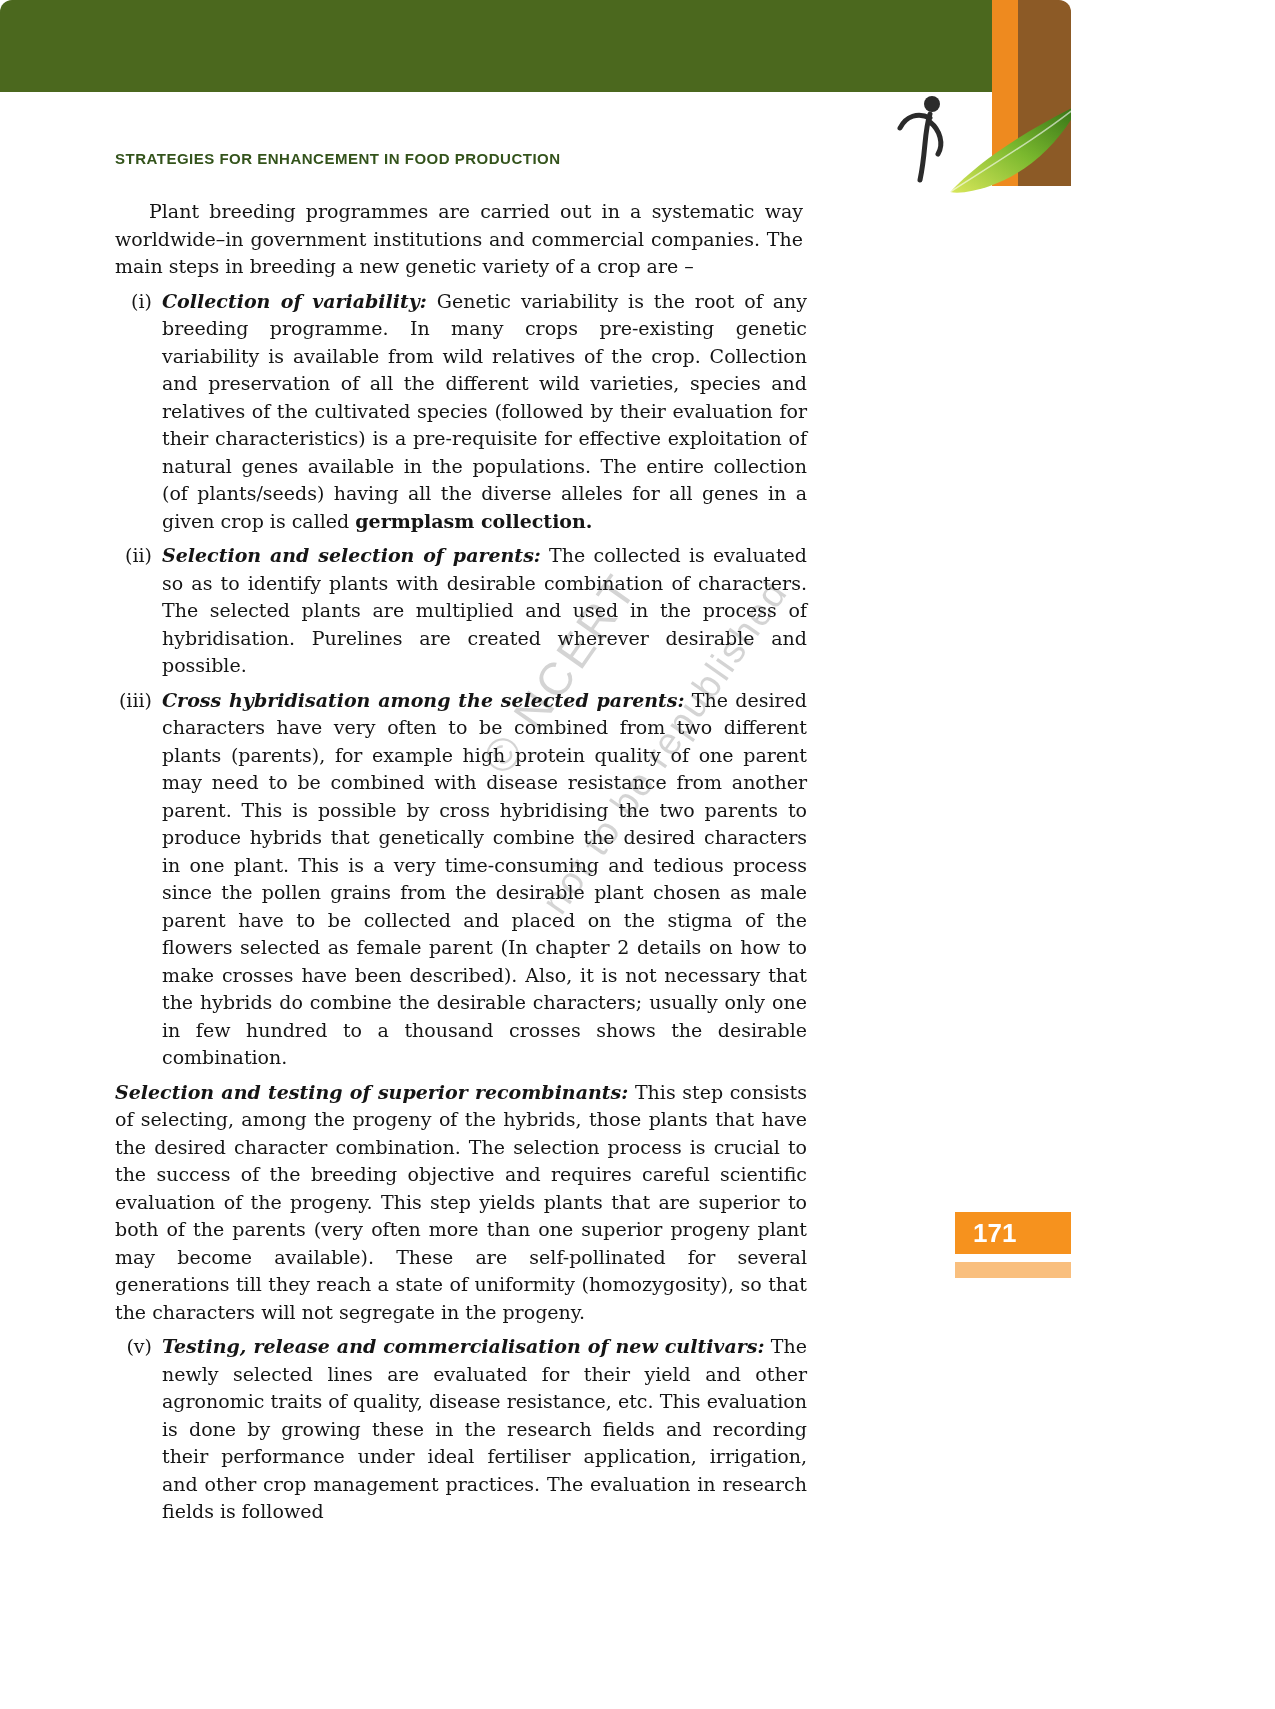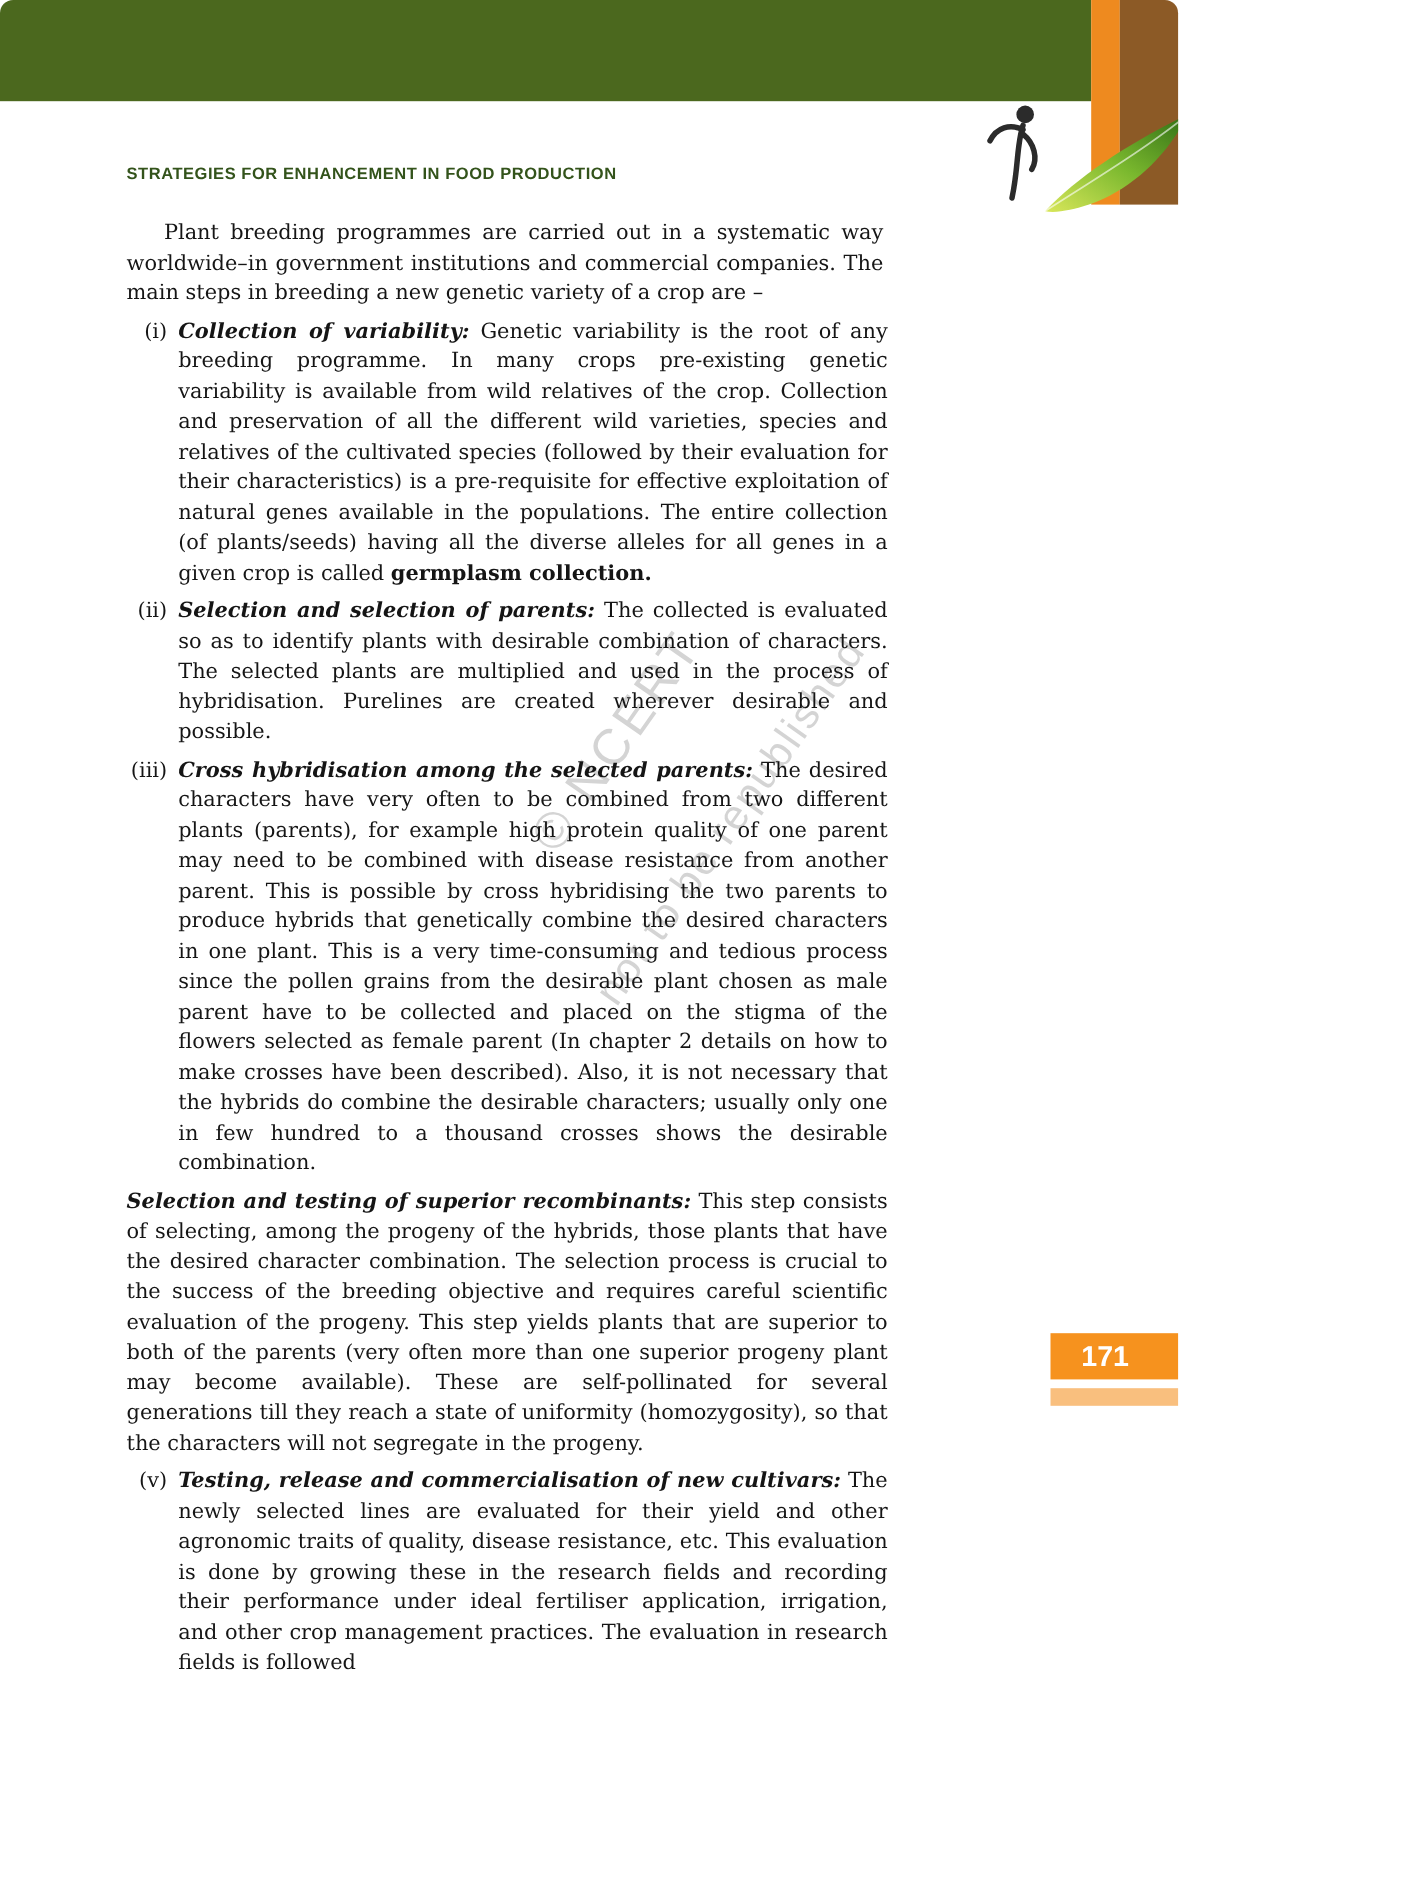--- a/index.html
+++ b/index.html
@@ -42,21 +42,21 @@
   .num { flex:0 0 47px; box-sizing:border-box; padding-right:10px; text-align:right; }
   .txt { flex:1; }
   .lead { font-weight:bold; font-style:italic; }
   .tail { font-weight:bold; }
 
   
   .page-badge {
     position:absolute; left:955px; top:1212px; width:197px; height:42px;
     background:#f6921e; color:#ffffff; z-index:2;
     font-family:"Liberation Sans", sans-serif; font-weight:700; font-size:26px;
-    display:flex; align-items:center; padding-left:28px; box-sizing:border-box;
+    display:flex; align-items:center; padding-left:18px; box-sizing:border-box;
   }
   .badge-strip { position:absolute; left:955px; top:1262px; width:320px; height:16px; background:#f9bf7e; }
 
   .footer {
     position:absolute; left:0; top:1542px; width:1175px; text-align:right;
     font-size:17px; color:#1a1a1a;font-family:Liberation Serif, serif;
   }
 </style>
 </head>
 <body>

